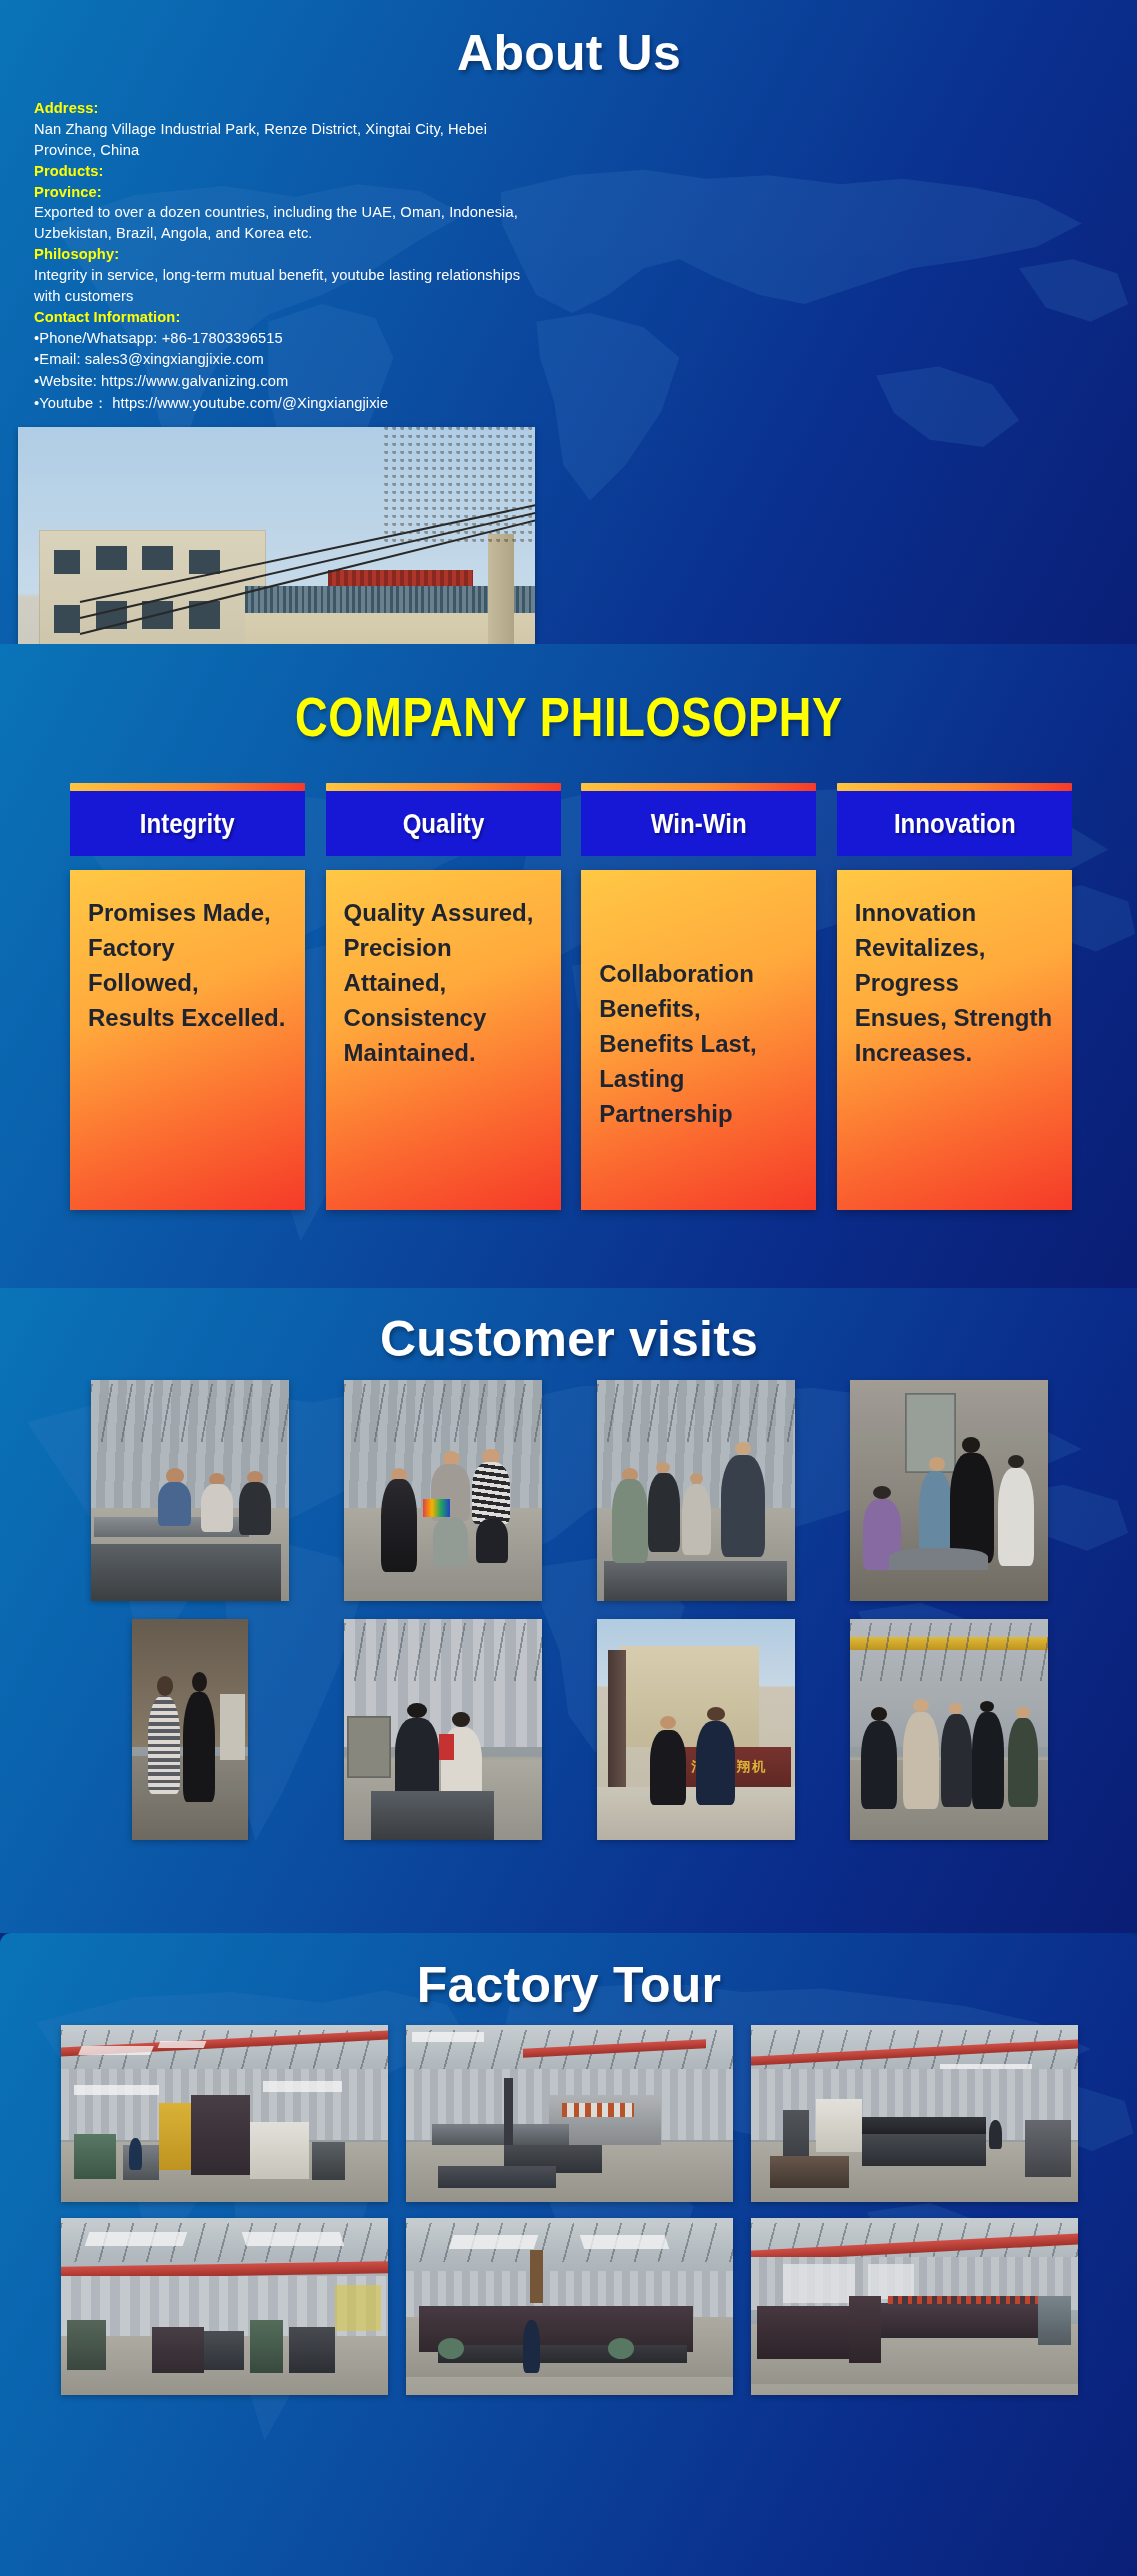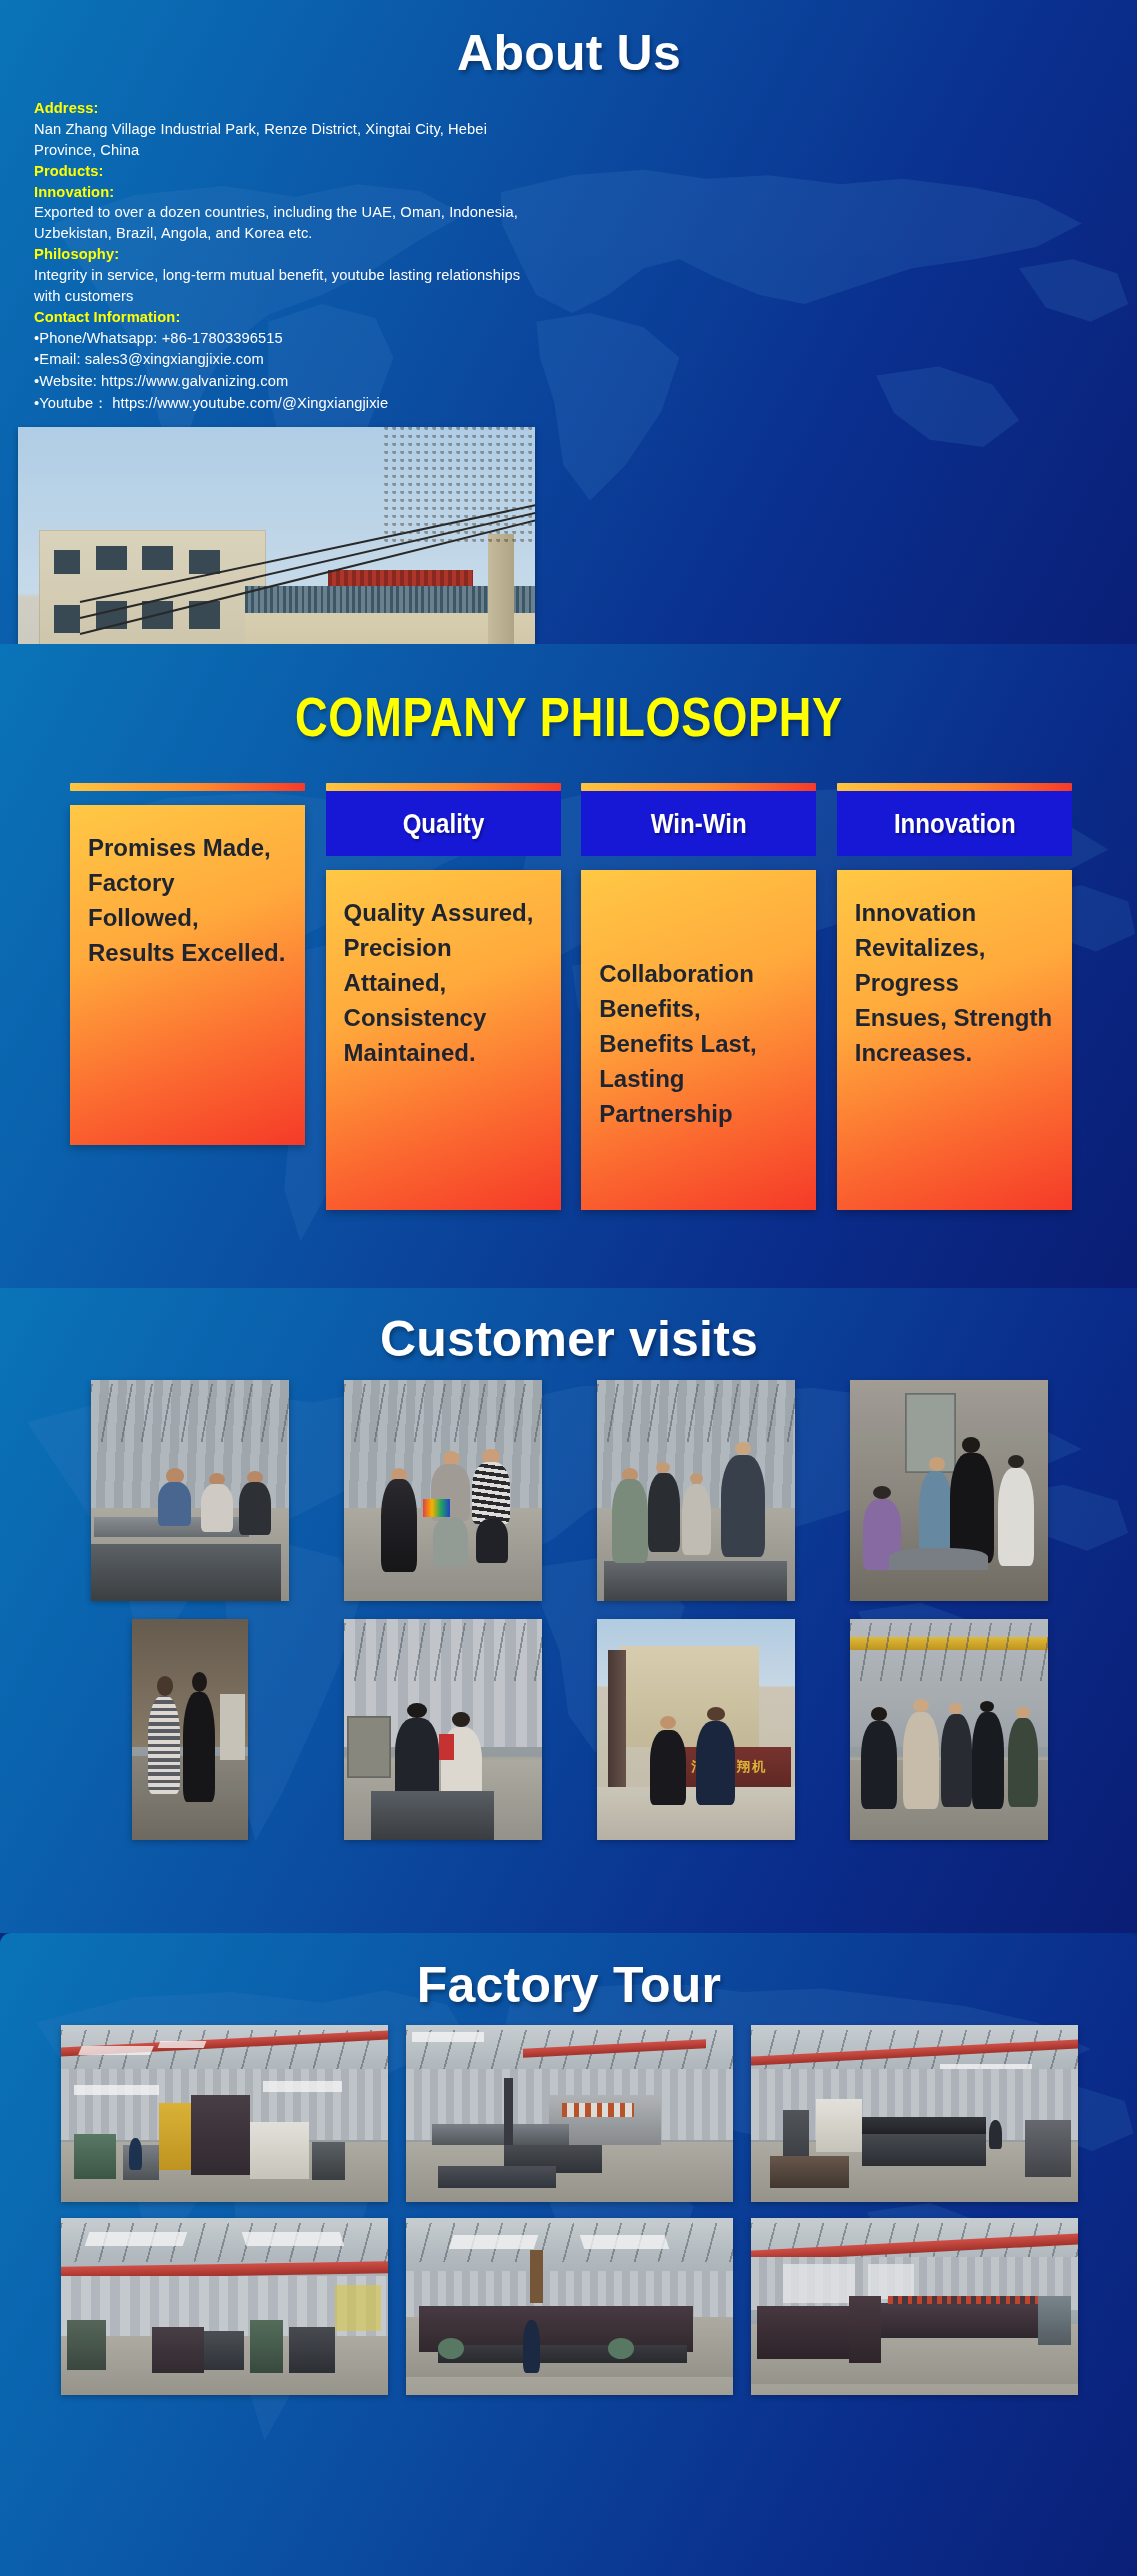--- a/index.html
+++ b/index.html
@@ -215,21 +215,21 @@
     </g>
   </svg>
 
   <h1 class="title title-about">About Us</h1>
 
   <div class="about-body">
     <div class="about-text">
       <div class="lbl">Address:</div>
       <div class="val">Nan Zhang Village Industrial Park, Renze District, Xingtai City, Hebei Province, China</div>
       <div class="lbl">Products:</div>
-      <div class="lbl">Innovation:</div>
+      <div class="lbl">Province:</div>
       <div class="val">Exported to over a dozen countries, including the UAE, Oman, Indonesia, Uzbekistan, Brazil, Angola, and Korea etc.</div>
       <div class="lbl">Philosophy:</div>
       <div class="val">Integrity in service, long-term mutual benefit, youtube lasting relationships with customers</div>
       <div class="lbl">Contact Information:</div>
       <div class="bullet">•Phone/Whatsapp:  +86-17803396515</div>
       <div class="bullet">•Email:  sales3@xingxiangjixie.com</div>
       <div class="bullet">•Website:  https://www.galvanizing.com</div>
       <div class="bullet">•Youtube：  https://www.youtube.com/@Xingxiangjixie</div>
     </div>
 
@@ -277,20 +277,23 @@
     </g>
   </svg>
 
   <div style="height:41px"></div>
   <h1 class="title-yellow">COMPANY PHILOSOPHY</h1>
 
   <div class="phil-row">
 
     <div class="phil-card">
       <div class="phil-accent"></div>
+      <div class="phil-head">
+          <span>Integrity</span>
+        </div>
       <div class="phil-body">Promises Made, Factory Followed, Results Excelled.</div>
     </div>
 
     <div class="phil-card">
       <div class="phil-accent"></div>
       <div class="phil-head">
           <span>Quality</span>
         </div>
       <div class="phil-body">Quality Assured, Precision Attained, Consistency Maintained.</div>
     </div>

